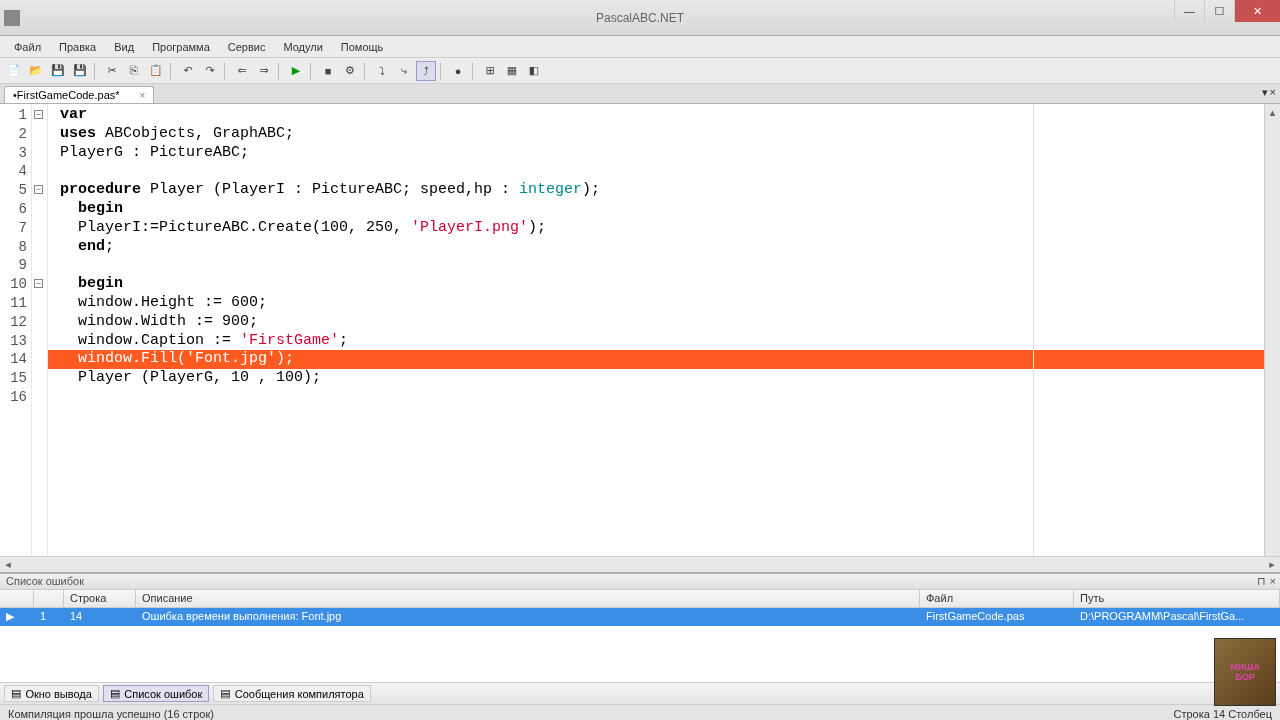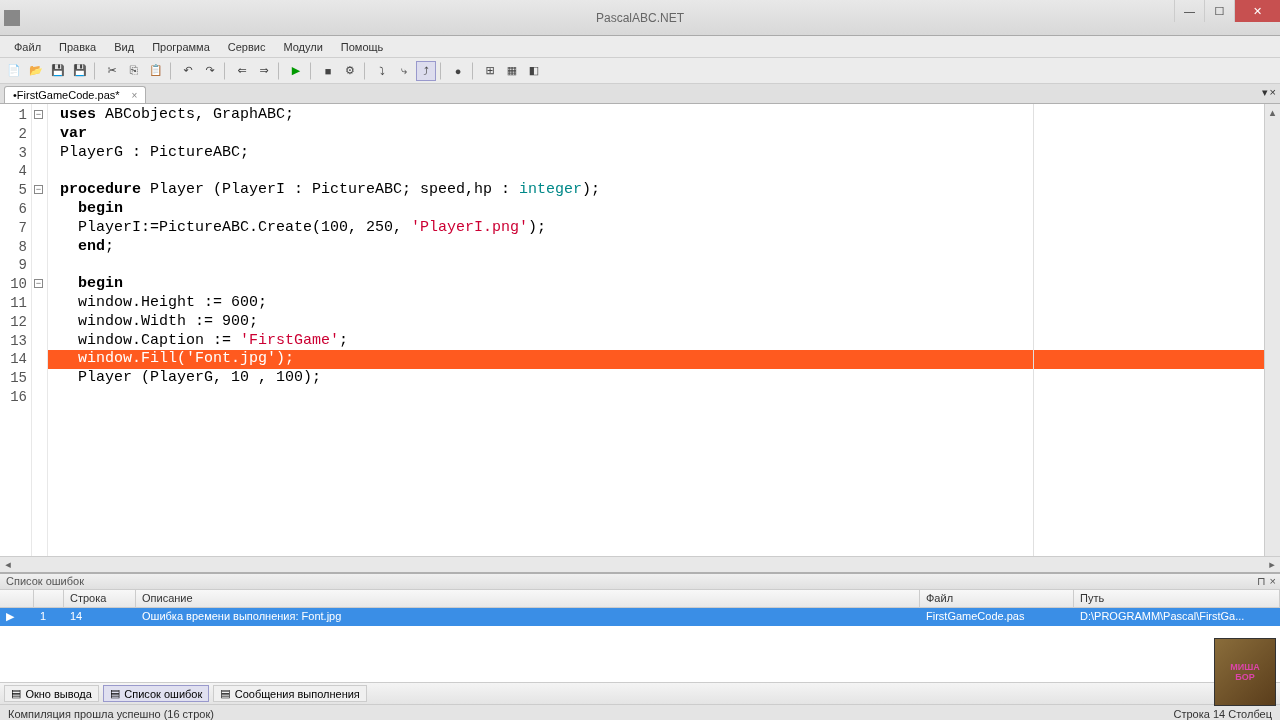--- a/index.html
+++ b/index.html
@@ -10,21 +10,21 @@
 .winbtns { position: absolute; right: 0; top: 0; display: flex; }
 .winbtn { width: 30px; height: 22px; display: flex; align-items: center; justify-content: center; font-family: Arial; font-size: 11px; color: #333; border-left: 1px solid #ccc; }
 .winbtn.close { background: #c75050; color: #fff; width: 46px; }
 .menubar { height: 22px; background: #ececec; border-bottom: 1px solid #cfcfcf; display: flex; align-items: center; padding: 0 6px; gap: 2px; }
 .menubar span { padding: 2px 8px; color: #333; cursor: default; }
 .toolbar { height: 26px; background: #ececec; border-bottom: 1px solid #cfcfcf; display: flex; align-items: center; padding: 0 4px; gap: 2px; }
 .tbtn { width: 20px; height: 20px; border: 1px solid transparent; display: flex; align-items: center; justify-content: center; font-size: 11px; color: #444; }
 .tbtn.sep { width: 4px; border-left: 1px solid #bbb; height: 18px; margin: 0 2px; }
 .tbtn.active { border: 1px solid #99c; background: #dde; }
 .tabbar { height: 20px; background: #e0e0e0; border-bottom: 1px solid #b0b0b0; display: flex; align-items: flex-end; padding-left: 4px; position: relative; }
-.tab { background: #fff; border: 1px solid #b0b0b0; border-bottom: none; padding: 2px 8px; font-size: 11px; display: flex; align-items: center; gap: 12px; border-radius: 3px 3px 0 0; }
+.tab { background: #fff; border: 1px solid #b0b0b0; border-bottom: none; padding: 2px 8px; font-size: 11px; display: flex; align-items: center; gap: 20px; border-radius: 3px 3px 0 0; }
 .tab .x { color: #888; font-size: 10px; }
 .tabbar .right { position: absolute; right: 4px; top: 2px; display: flex; gap: 2px; color: #333; }
 .editor { background: #fff; height: 468px; position: relative; overflow: hidden; }
 .editor-inner { display: flex; height: 452px; }
 .gutter { width: 32px; background: #fff; border-right: 1px solid #e8e8e8; text-align: right; padding-top: 2px; color: #555; font-family: 'Courier New', monospace; font-size: 14px; line-height: 18.8px; }
 .gutter div { padding-right: 4px; }
 .fold { width: 16px; border-right: 1px solid #e8e8e8; padding-top: 2px; font-family: Arial; font-size: 10px; color: #666; line-height: 18.8px; position: relative; }
 .fold .mark { position: absolute; left: 2px; width: 9px; height: 9px; border: 1px solid #888; text-align: center; line-height: 7px; font-size: 9px; background: #fff; }
 .code { flex: 1; padding-top: 2px; font-family: 'Courier New', monospace; font-size: 15px; line-height: 18.8px; position: relative; }
 .code .ln { padding-left: 12px; white-space: pre; height: 18.8px; }
@@ -158,22 +158,22 @@
         </div>
         <div style="height: 18.8px; position: relative;"></div>
         <div style="height: 18.8px; position: relative;"></div>
         <div style="height: 18.8px; position: relative;"></div>
         <div style="height: 18.8px; position: relative;"></div>
         <div style="height: 18.8px; position: relative;"></div>
         <div style="height: 18.8px; position: relative;"></div>
       </div>
     <div class="code" id="code">
       <div class="margin-line"></div>
-    <div class="ln"><span class="kw">uses</span><span> ABCobjects, GraphABC;</span></div>
-        <div class="ln"><span class="kw">var</span></div>
+    <div class="ln"><span class="kw">var</span></div>
+        <div class="ln"><span class="kw">uses</span><span> ABCobjects, GraphABC;</span></div>
         <div class="ln"><span>PlayerG : PictureABC;</span></div>
         <div class="ln"></div>
         <div class="ln"><span class="kw">procedure</span><span> Player (PlayerI : PictureABC; speed,hp : </span><span class="type">integer</span><span>);</span></div>
         <div class="ln"><span>  </span><span class="kw">begin</span></div>
         <div class="ln"><span>  PlayerI:=PictureABC.Create(100, 250, </span><span class="str">'PlayerI.png'</span><span>);</span></div>
         <div class="ln"><span>  </span><span class="kw">end</span><span>;</span></div>
         <div class="ln"></div>
         <div class="ln"><span>  </span><span class="kw">begin</span></div>
         <div class="ln"><span>  window.Height := 600;</span></div>
         <div class="ln"><span>  window.Width := 900;</span></div>
@@ -216,21 +216,21 @@
       <div class="col-desc">Ошибка времени выполнения: Font.jpg</div>
       <div class="col-file">FirstGameCode.pas</div>
       <div class="col-path">D:\PROGRAMM\Pascal\FirstGa...</div>
     </div>
   </div>
 </div>
 
 <div class="bottombar">
   <div class="bt">▤ <span>Окно вывода</span></div>
   <div class="bt active">▤ <span>Список ошибок</span></div>
-  <div class="bt">▤ <span>Сообщения выполнения</span></div>
+  <div class="bt">▤ <span>Сообщения компилятора</span></div>
 </div>
 
 <div class="status">
   <span>Компиляция прошла успешно (16 строк)</span>
   <span class="right">Строка  14 Столбец</span>
 </div>
 
 <div class="logo">МИША<br>БОР</div>
 
 </body></html>

